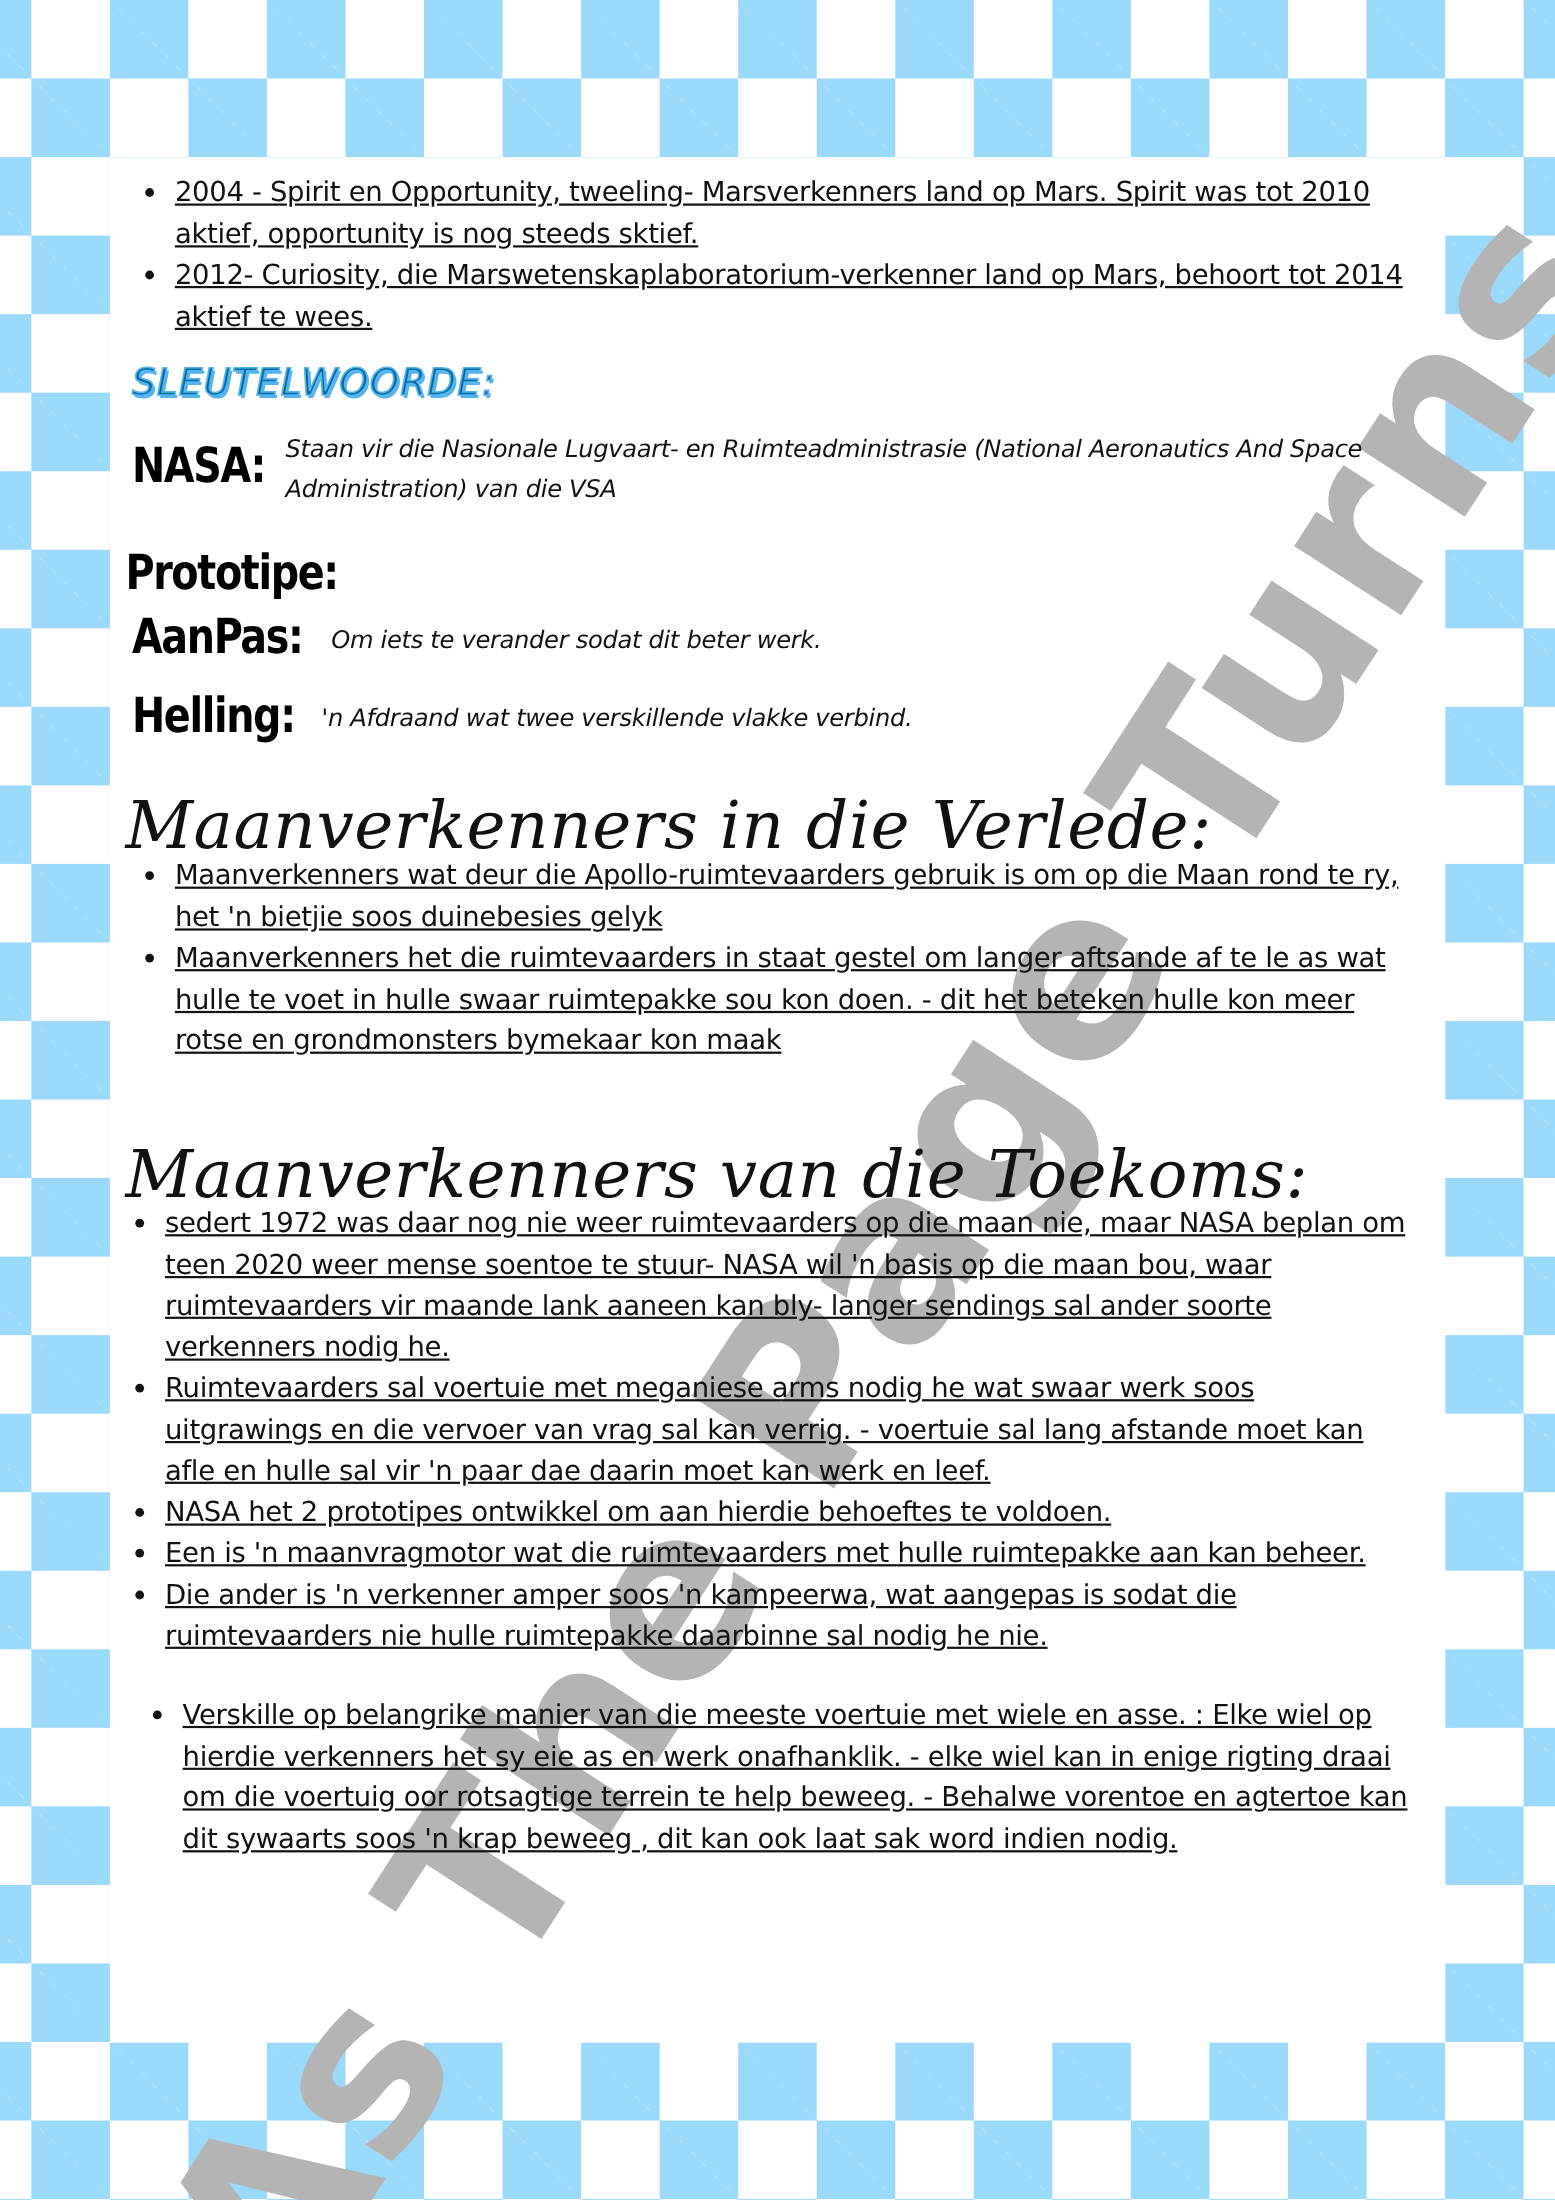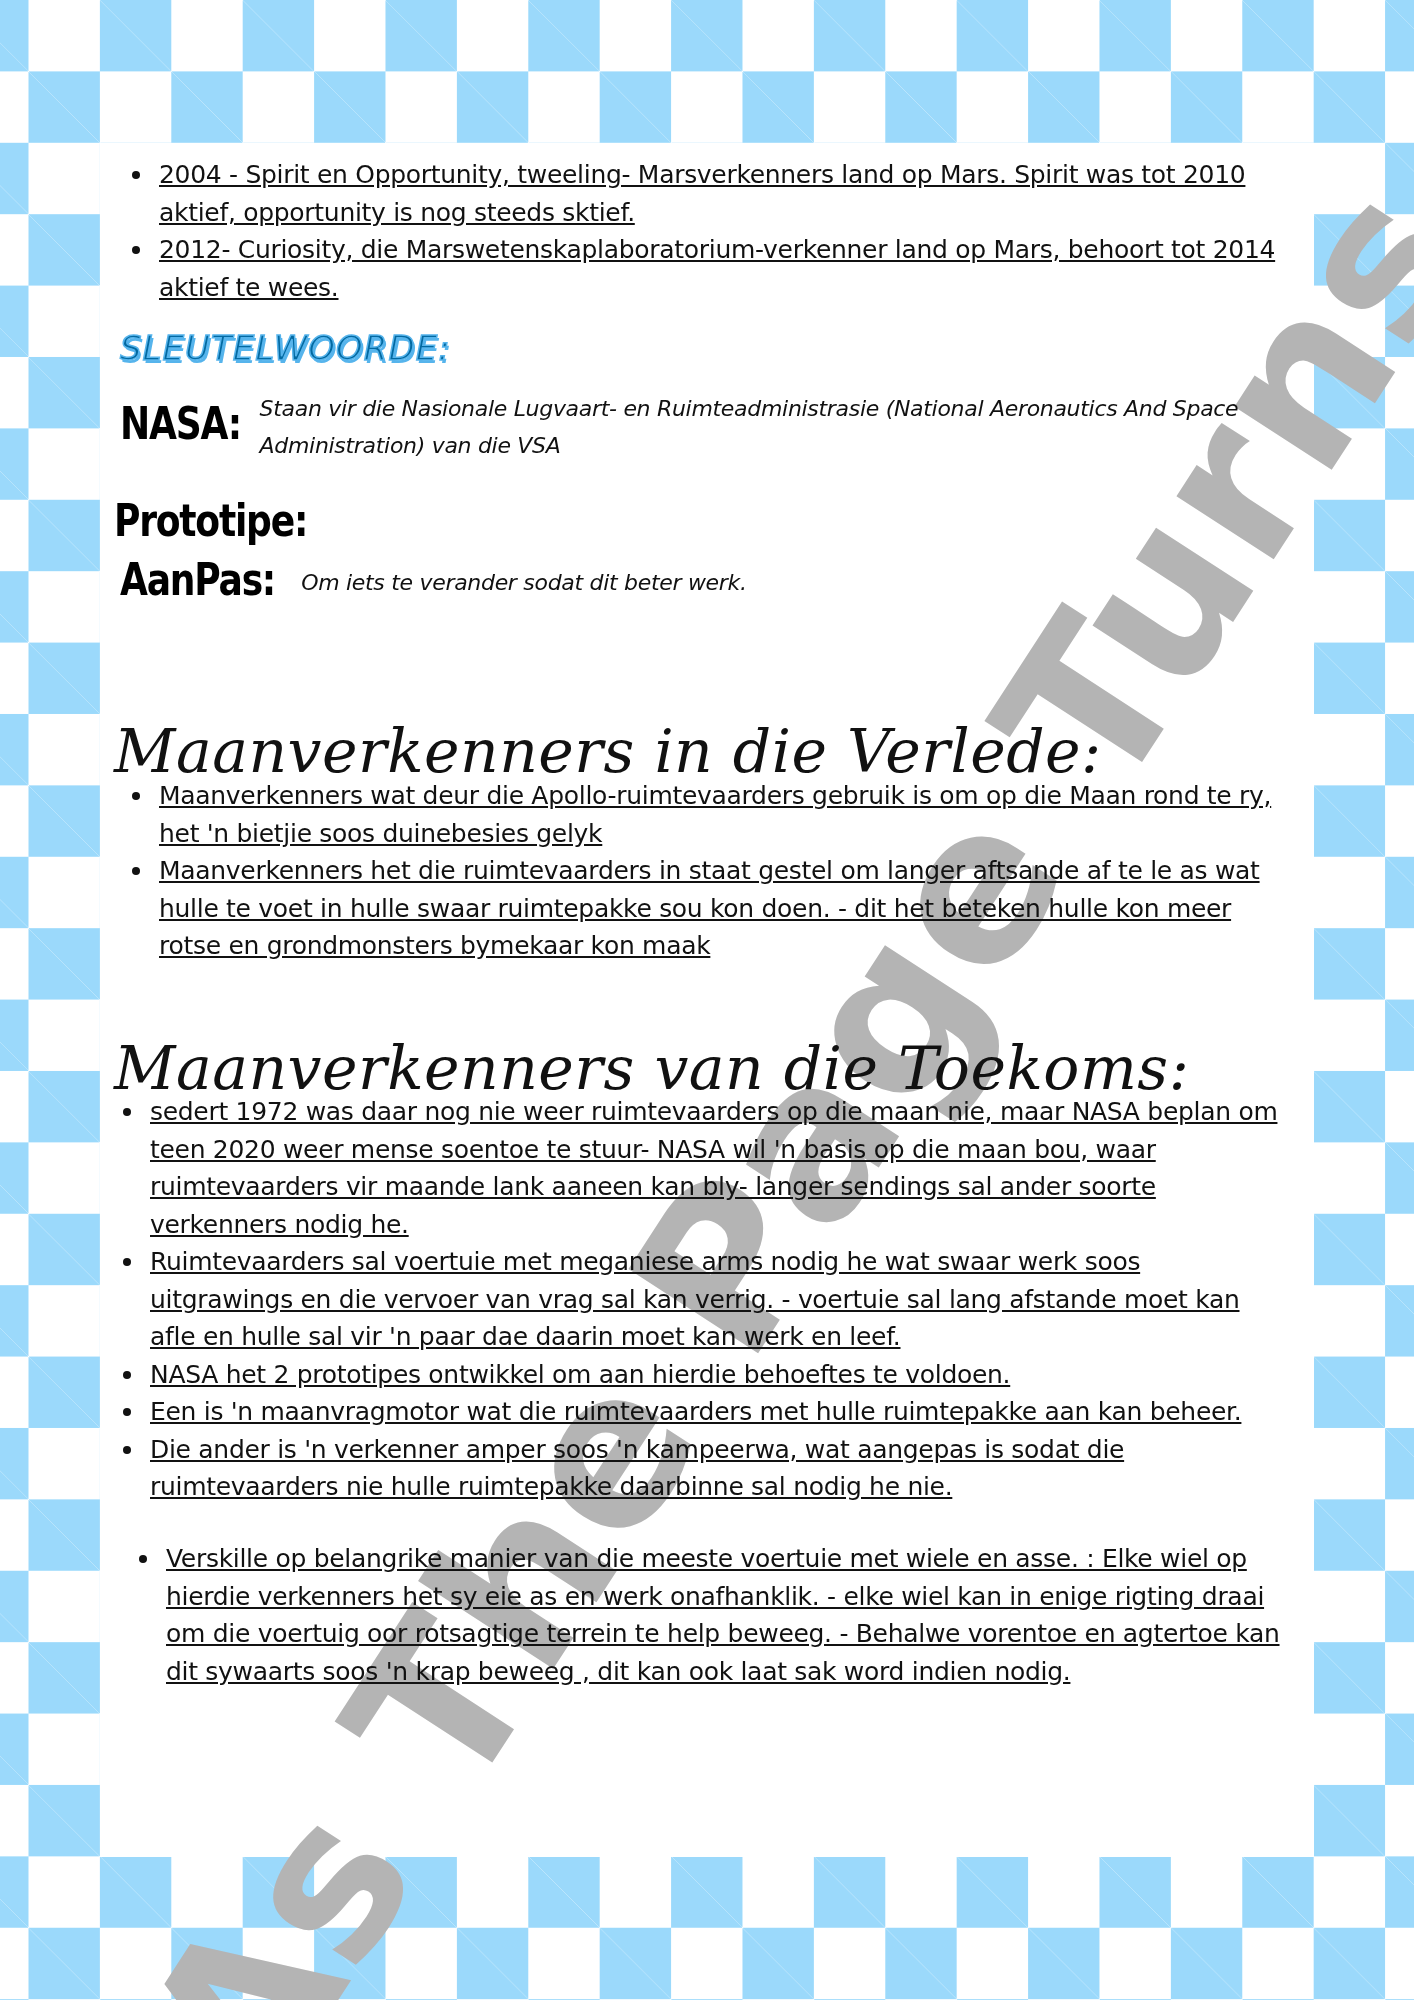--- a/index.html
+++ b/index.html
@@ -76,20 +76,24 @@
 
     <div class="kw" style="left:14px; top:340px;margin-top:18px;">
       <span class="term" style="margin-top:-2px;">Prototipe:</span>
     </div>
 
     <div class="kw" style="left:20px; top:417px;">
       <span class="term" style="margin-top:-2px;">AanPas:</span>
       <span class="def" style="margin-top:4px;">Om iets te verander sodat dit beter werk.</span>
     </div>
 
+    <div class="kw" style="left:20px; top:488px;">
+      <span class="term" style="margin-top:-2px;">Helling:</span>
+      <span class="def" style="margin-top:4px;">'n Afdraand wat twee verskillende vlakke verbind.</span>
+    </div>
 
     <h2 class="sec" style="left:14px; top:573px;">Maanverkenners in die Verlede:</h2>
     <ul class="b p-text" style="position:absolute; left:59px; top:634px; width:1130px;">
       <li>Maanverkenners wat deur die Apollo-ruimtevaarders gebruik is om op die Maan rond te ry, het 'n bietjie soos duinebesies gelyk</li>
       <li>Maanverkenners het die ruimtevaarders in staat gestel om langer aftsande af te le as wat hulle te voet in hulle swaar ruimtepakke sou kon doen. - dit het beteken hulle kon meer rotse en grondmonsters bymekaar kon maak</li>
     </ul>
 
     <h2 class="sec" style="left:14px; top:890px;">Maanverkenners van die Toekoms:</h2>
     <ul class="b p-text" style="position:absolute; left:50px; top:950px; width:1140px;">
       <li>sedert 1972 was daar nog nie weer ruimtevaarders op die maan nie, maar NASA beplan om teen 2020 weer mense soentoe te stuur- NASA wil 'n basis op die maan bou, waar ruimtevaarders vir maande lank aaneen kan bly- langer sendings sal ander soorte verkenners nodig he.</li>

